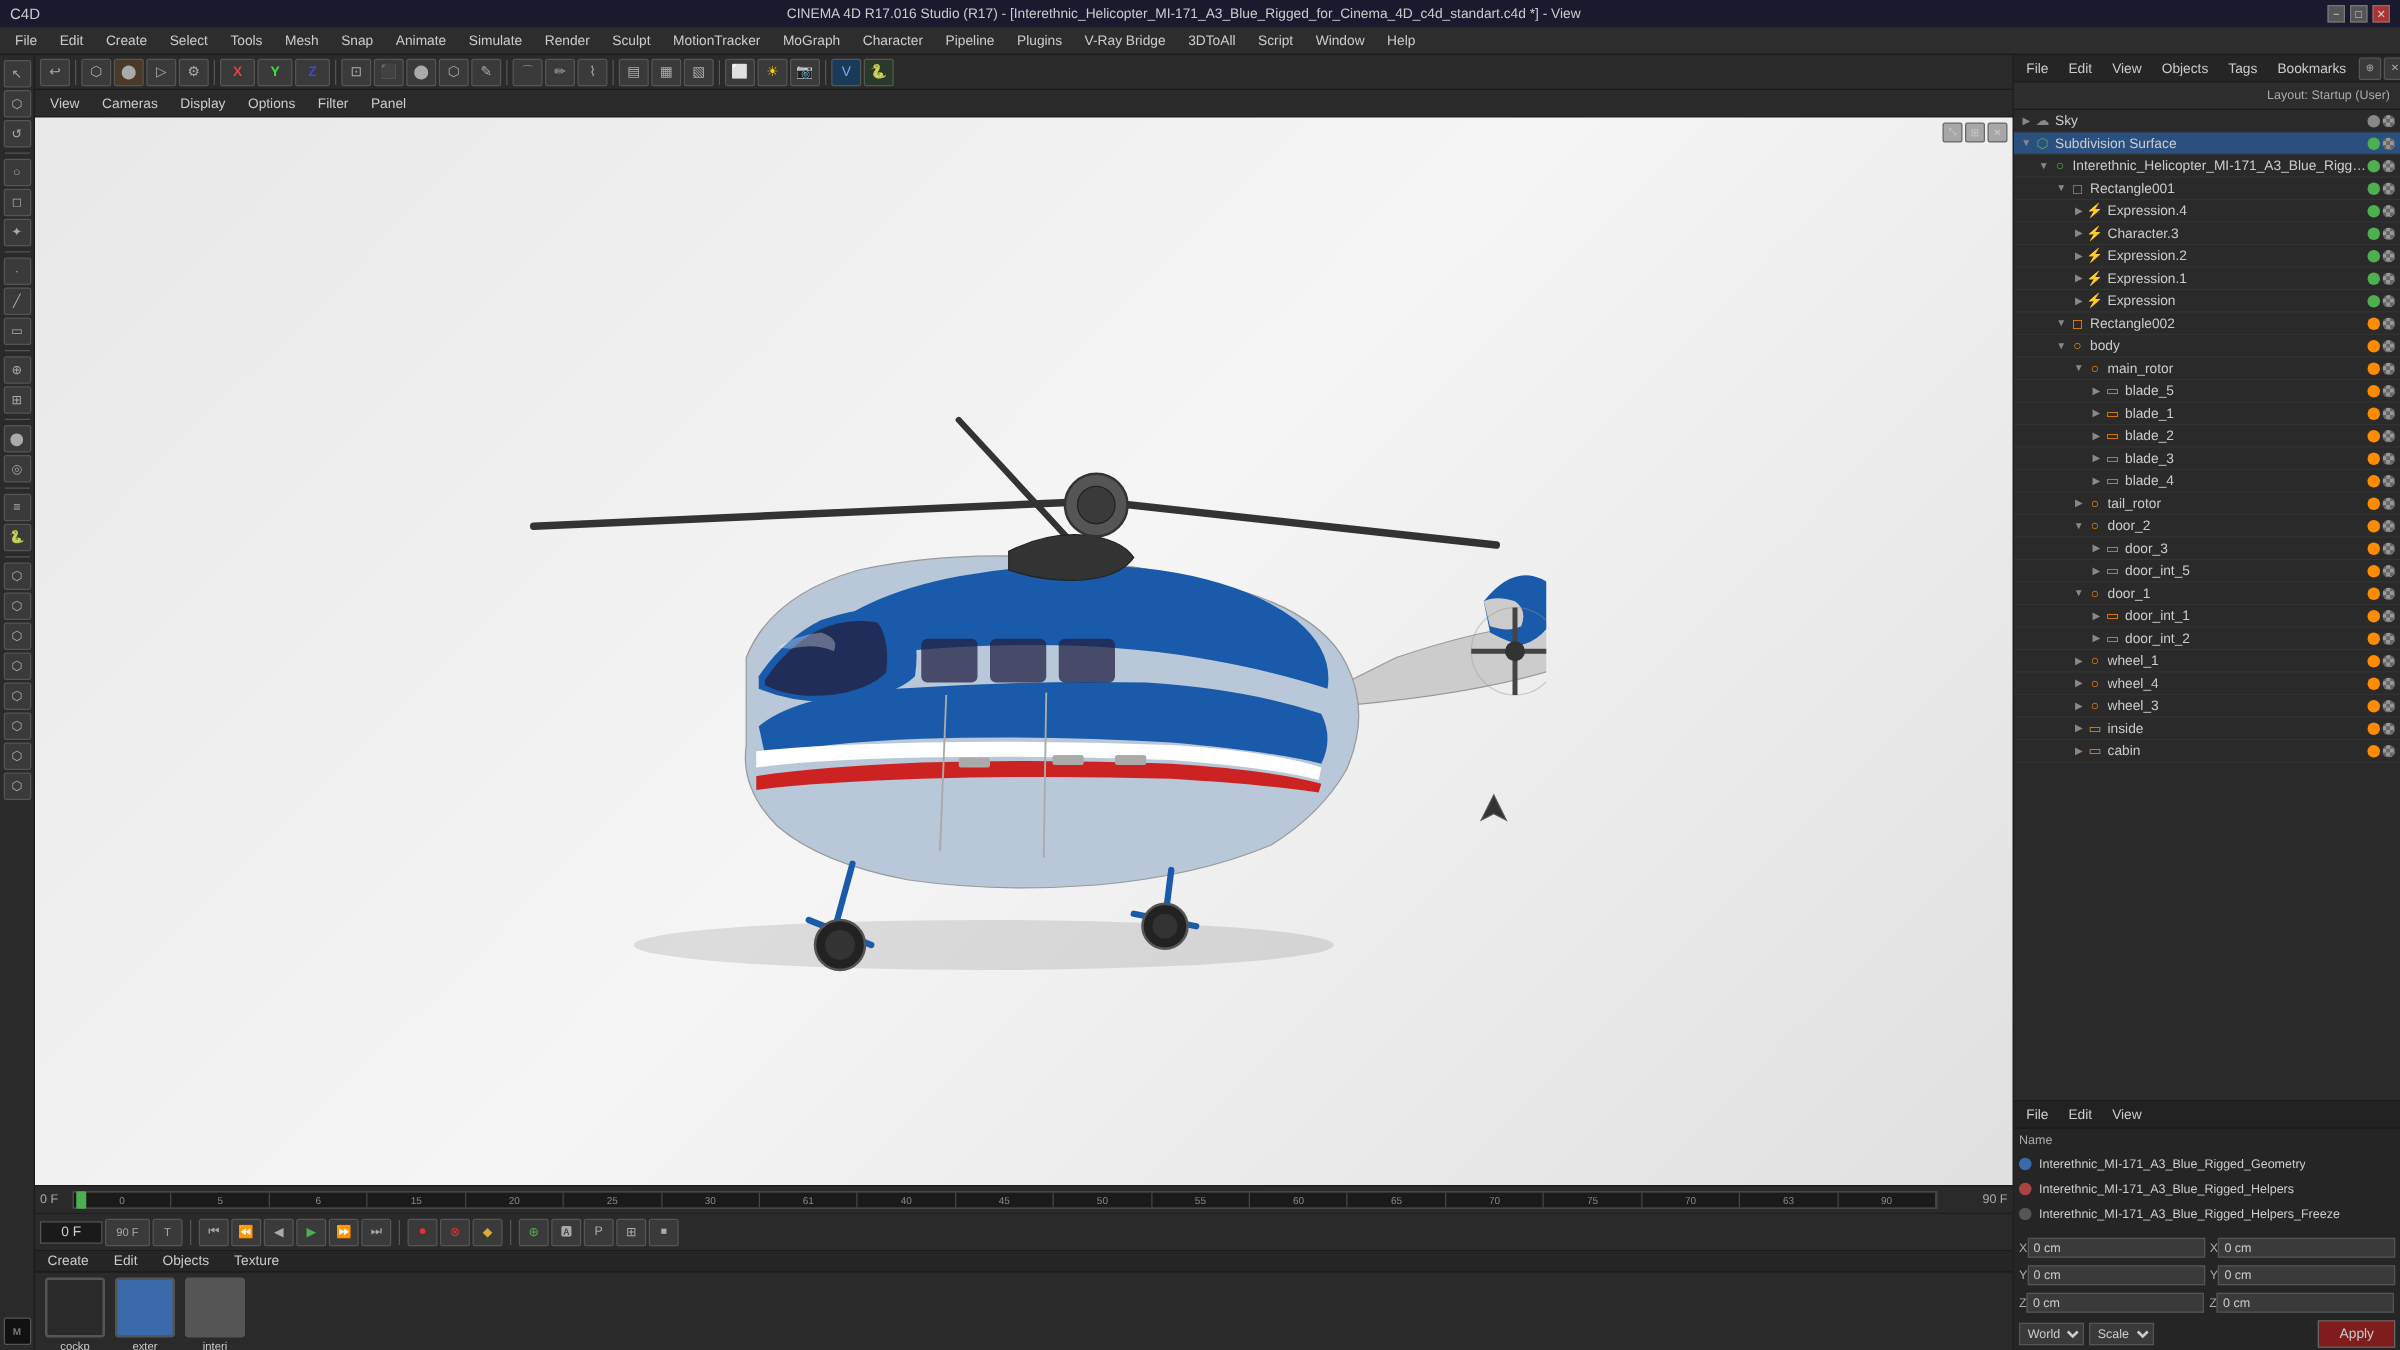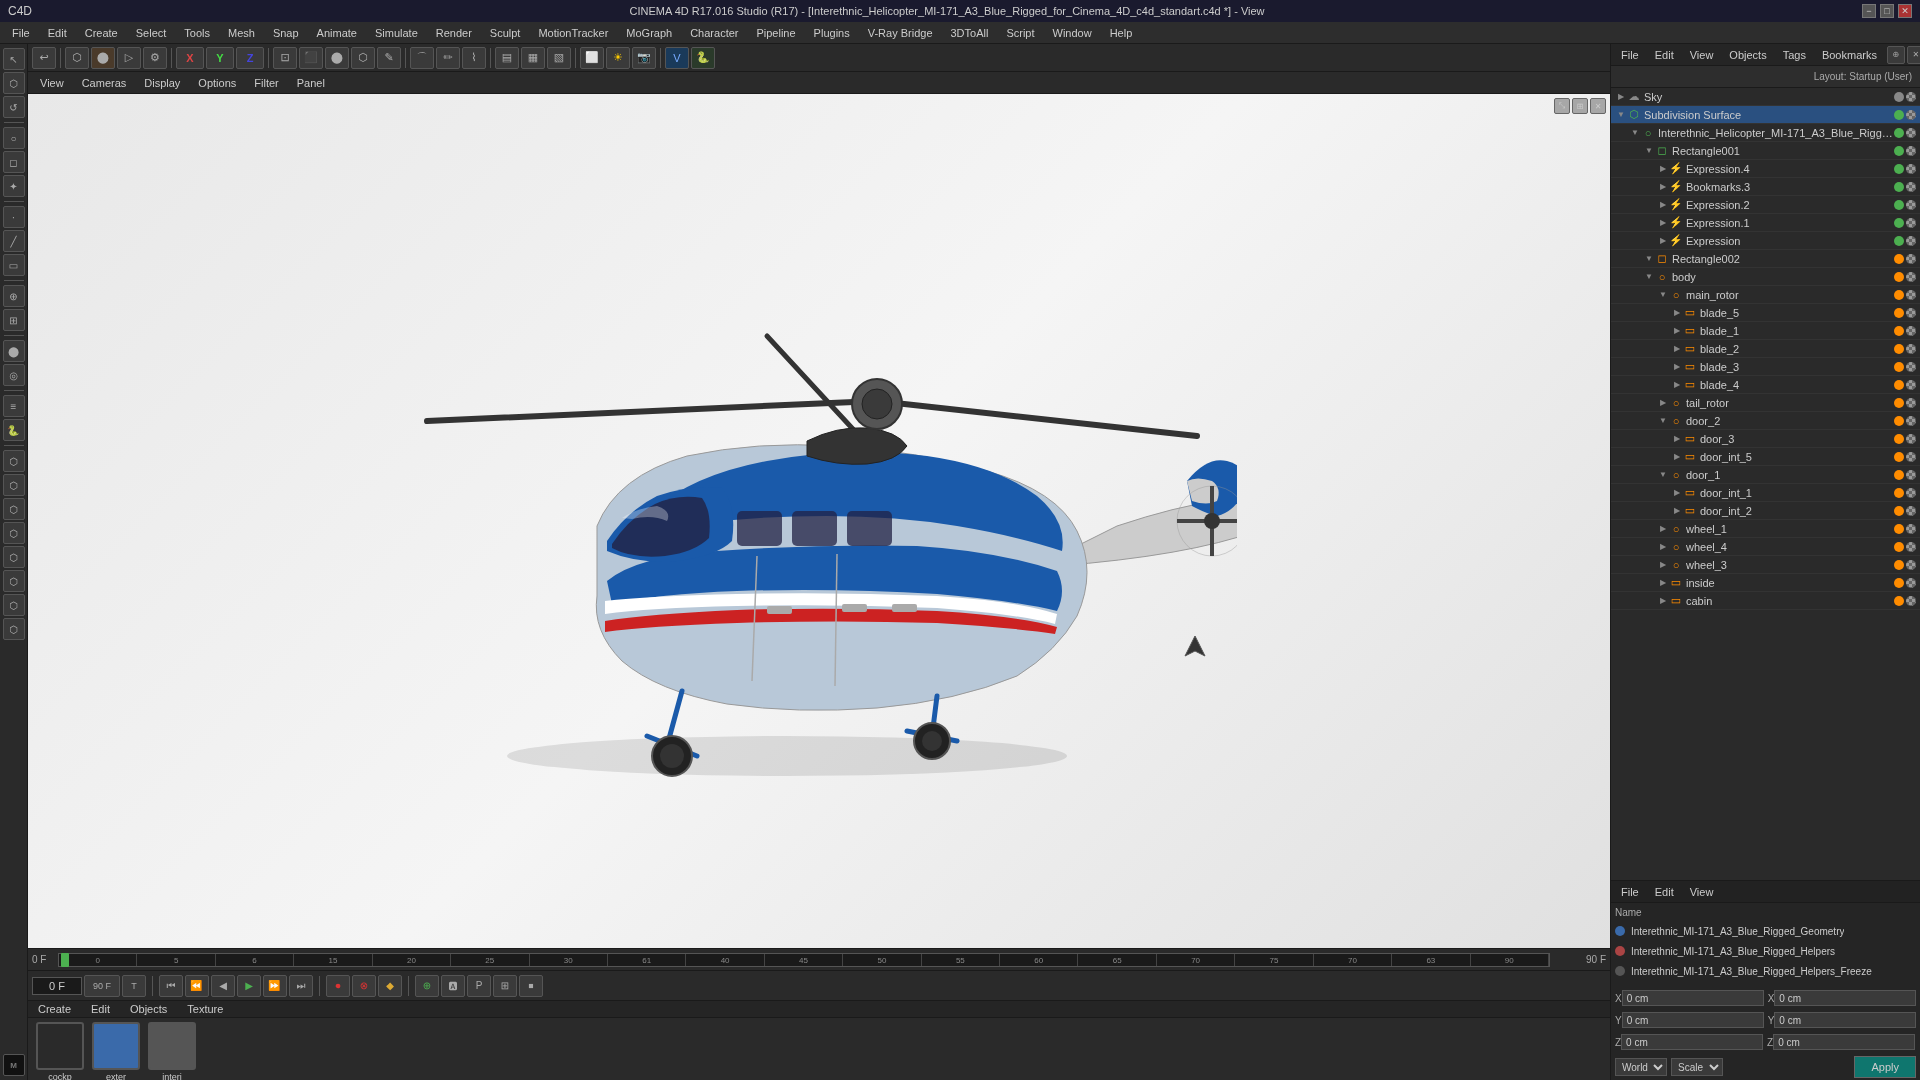--- a/index.html
+++ b/index.html
@@ -426,21 +426,21 @@
       height: 18px;
       background: #3a3a3a;
       border: 1px solid #555;
       color: #ccc;
       font-size: 10px;
       padding: 0 2px;
       cursor: pointer;
     }
     #apply-btn {
       height: 22px;
-      background: #0f766e;
+      background: #7f1d1d;
       border: 1px solid #666;
       color: #ccc;
       font-size: 11px;
       padding: 0 16px;
       cursor: pointer;
       margin-left: auto;
     }
 
     
     ::-webkit-scrollbar { width: 8px; height: 8px; }
@@ -811,21 +811,21 @@
           <span class="tree-label">Expression.4</span>
           <div class="tree-dots">
             <div class="tree-dot" style="background: rgb(76, 175, 80);"></div>
             <div class="tree-dot dot-checker"></div>
           </div>
         </div>
         <div class="tree-item">
           <span class="tree-indent" style="width: 42px;"></span>
           <span class="tree-arrow">▶</span>
           <span class="tree-icon" style="color: rgb(76, 175, 80);">⚡</span>
-          <span class="tree-label">Bookmarks.3</span>
+          <span class="tree-label">Character.3</span>
           <div class="tree-dots">
             <div class="tree-dot" style="background: rgb(76, 175, 80);"></div>
             <div class="tree-dot dot-checker"></div>
           </div>
         </div>
         <div class="tree-item">
           <span class="tree-indent" style="width: 42px;"></span>
           <span class="tree-arrow">▶</span>
           <span class="tree-icon" style="color: rgb(76, 175, 80);">⚡</span>
           <span class="tree-label">Expression.2</span>

